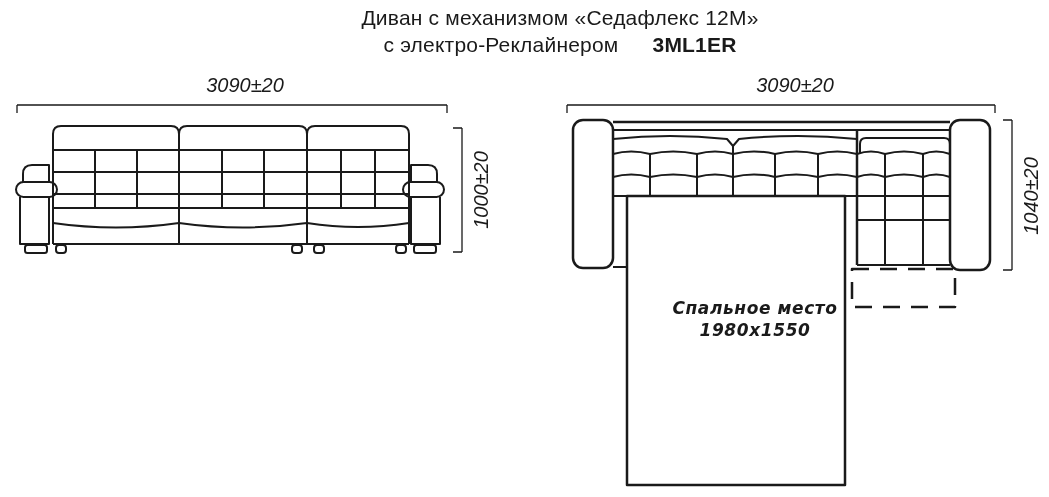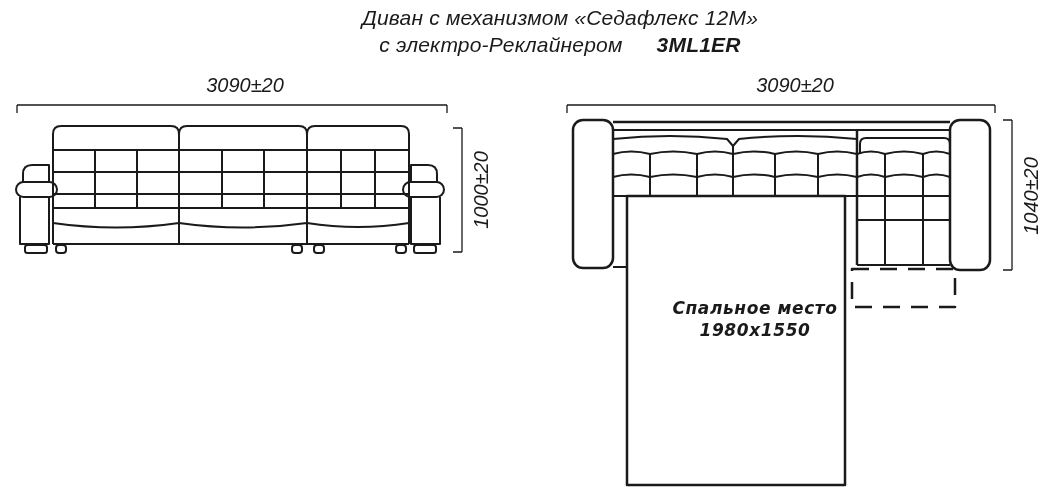--- a/index.html
+++ b/index.html
@@ -9,21 +9,21 @@
     font-family:"Liberation Sans", sans-serif;
     color:#1a1a1a;
   }
   .stage{position:absolute;left:0;top:0;width:1049px;height:497px;}
   svg{position:absolute;left:0;top:0;}
   svg *{fill:none;stroke:#1a1a1a;stroke-width:2;stroke-linejoin:round;}
   svg .thick{stroke-width:2.5;}
   svg .dim{stroke-width:1.3;}
   svg .dashed{stroke-width:2.5;stroke-dasharray:17 11;}
   .lbl{position:absolute;text-align:center;white-space:nowrap;}
-  .title-line{left:210px;width:700px;font-size:21px;font-style:italic;letter-spacing:.2px;}
+  .title-line{left:210px;width:700px;font-size:21px;letter-spacing:.2px;}
   .dim-lbl{font-size:20px;font-style:italic;}
   .rot{transform:rotate(-90deg);}
   .bed-lbl{left:627px;width:256px;font-size:17px;font-style:italic;font-weight:bold;letter-spacing:.6px;font-family:"DejaVu Sans", sans-serif;}
   .bold{font-weight:bold;margin-left:28px;}
 </style>
 </head>
 <body>
 
 <div class="stage">
 

